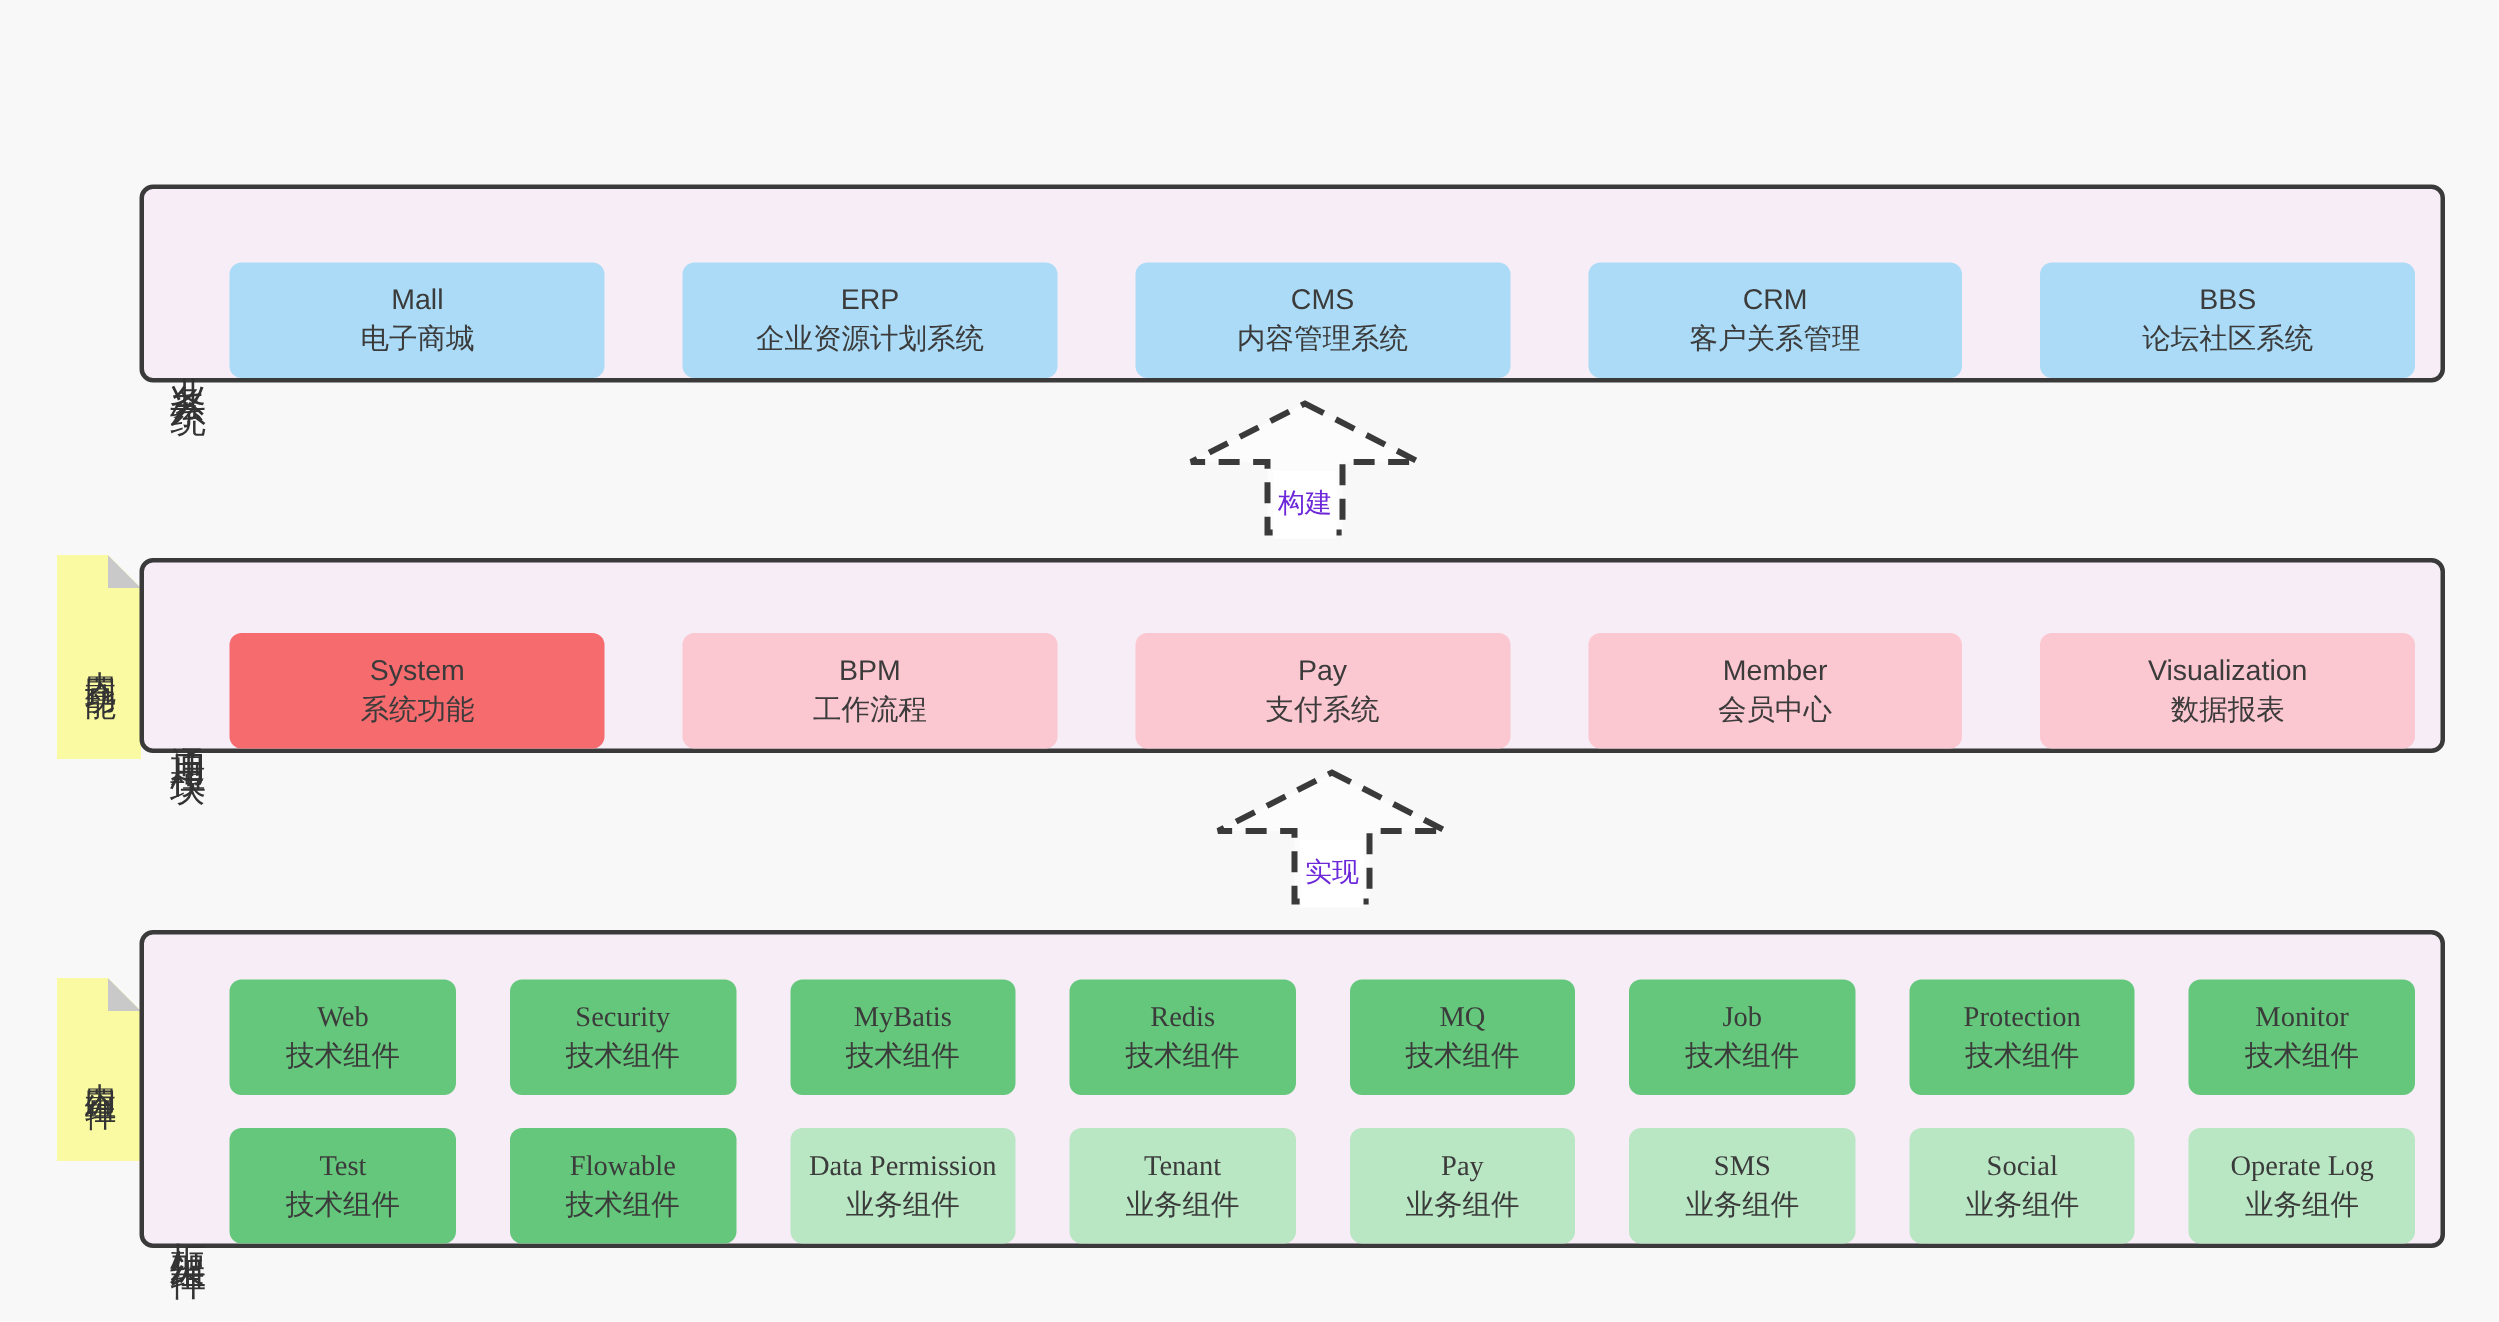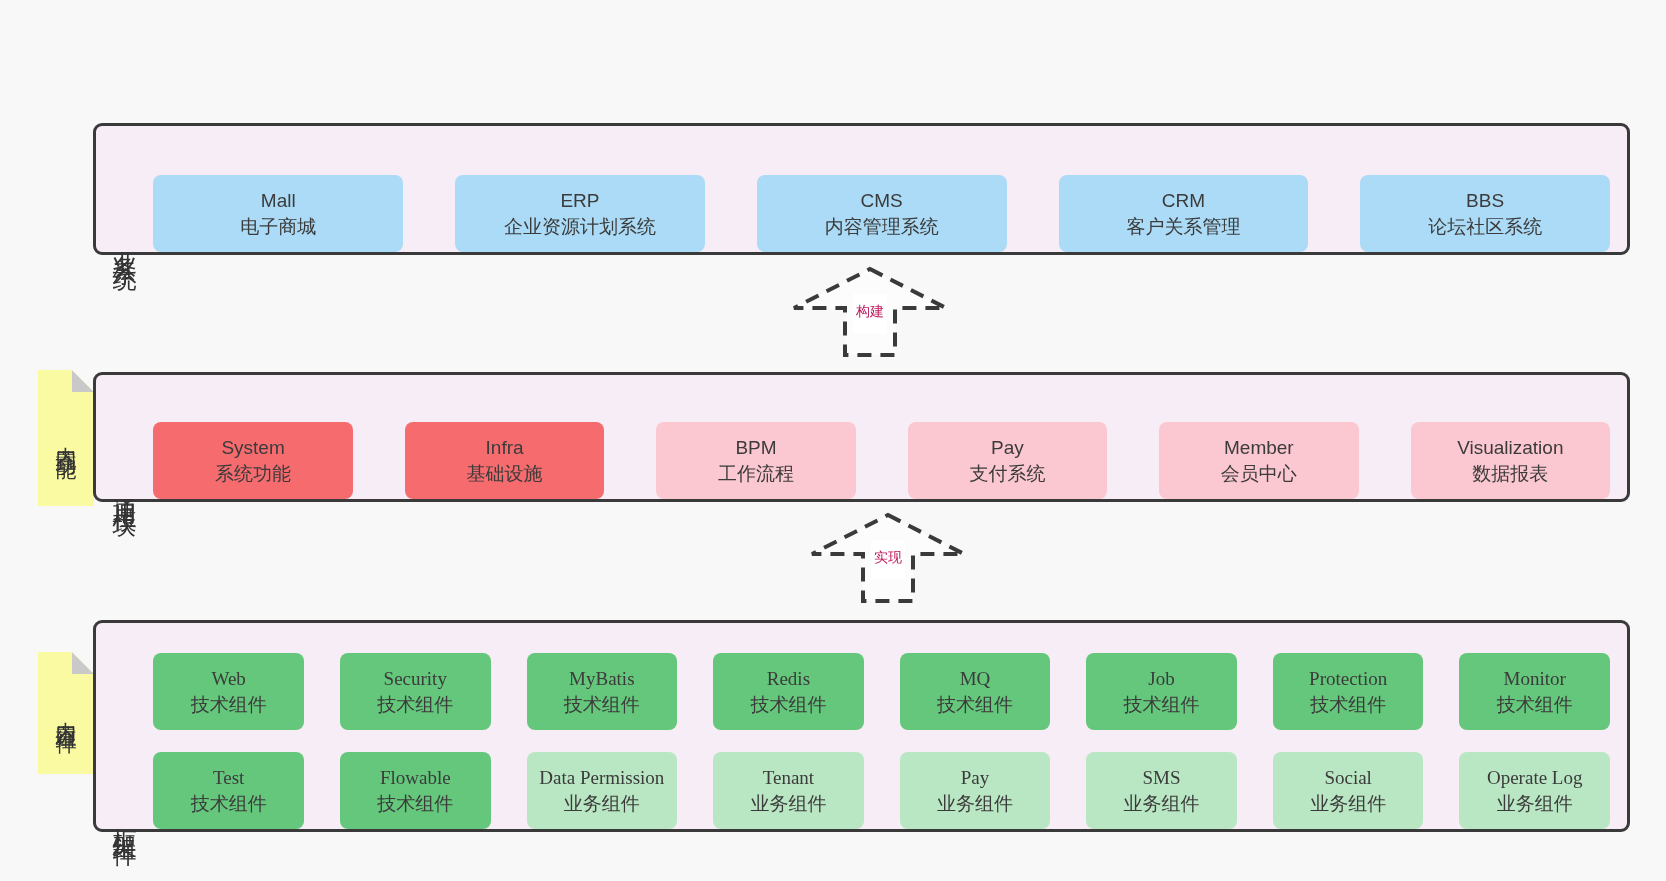--- a/index.html
+++ b/index.html
@@ -107,25 +107,25 @@
   }
 
   
   .arrow { position: absolute; width: 158px; height: 92px; }
   #arrow-build     { left: 791px; top: 266px; }
   #arrow-implement { left: 809px; top: 512px; }
   .arrow svg { position: absolute; inset: 0; }
   .arrow-label {
     position: absolute;
     left: 50%;
-    top: 28px;
+    top: 48px;
     transform: translateX(-50%);
     background: #ffffff;
-    color: #be185d;
-    font-size: 14px;
+    color: #6d28d9;
+    font-size: 18px;
     padding: 9px 3px 12px 3px;
     white-space: nowrap;
   }
 </style>
 </head>
 <body>
 
 <div class="canvas">
 
   <section class="layer" id="layer-business">
@@ -164,24 +164,20 @@
   <div class="note" id="note-modules">
     <span class="note-text">内置功能</span>
   </div>
   <section class="layer" id="layer-modules">
     <div class="layer-label">通用模块</div>
     <div class="boxes6" id="modules-boxes">
         <div class="box v-red">
           <div>System</div>
           <div>系统功能</div>
         </div>
-        <div class="box v-red">
-          <div>Infra</div>
-          <div>基础设施</div>
-        </div>
         <div class="box v-pink">
           <div>BPM</div>
           <div>工作流程</div>
         </div>
         <div class="box v-pink">
           <div>Pay</div>
           <div>支付系统</div>
         </div>
         <div class="box v-pink">
           <div>Member</div>

